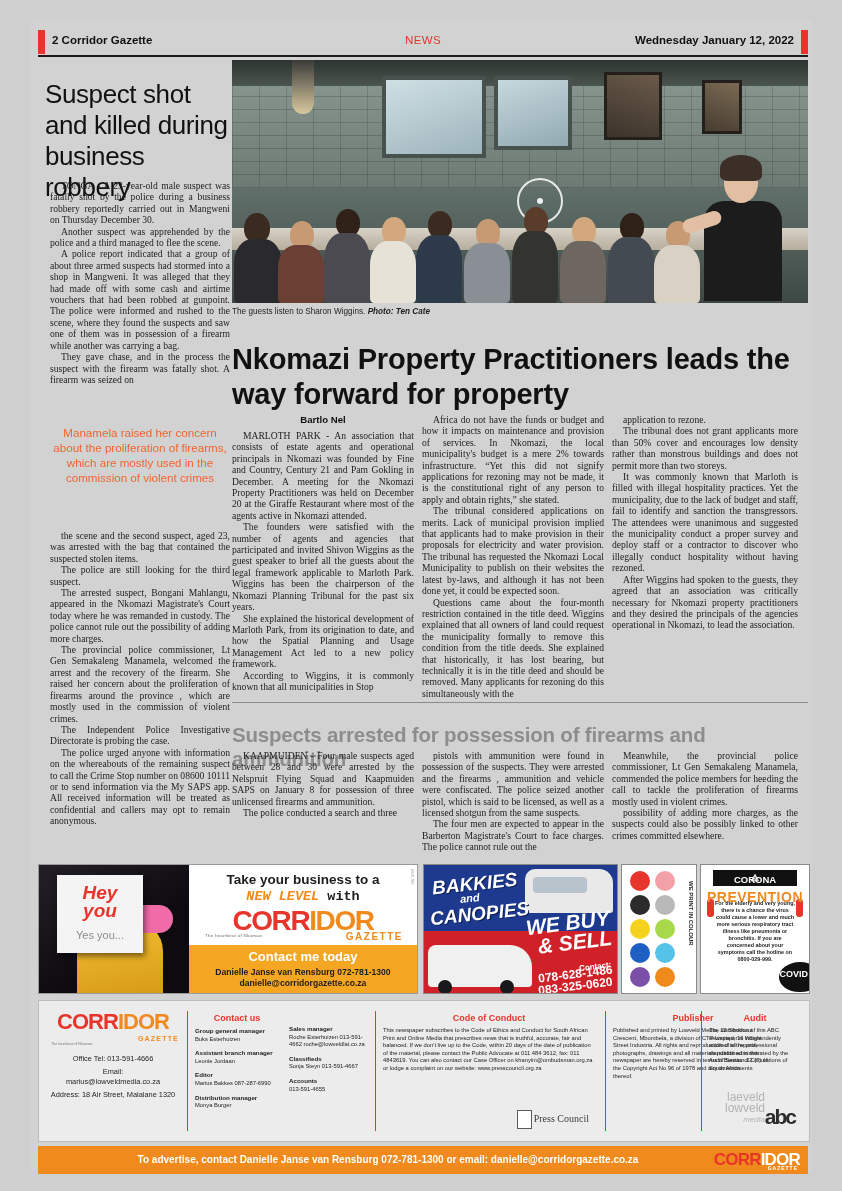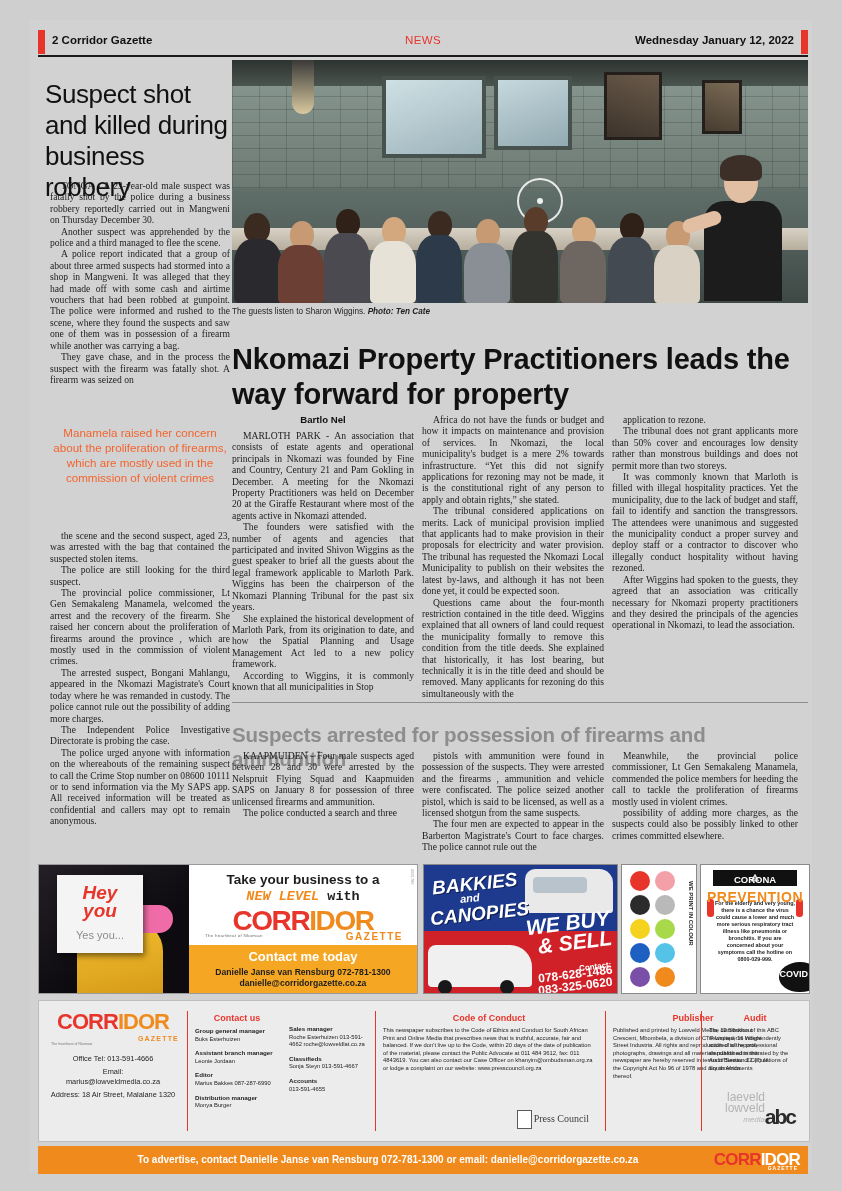--- a/index.html
+++ b/index.html
@@ -313,22 +313,22 @@
     <p>Another suspect was apprehended by the police and a third managed to flee the scene.</p>
     <p>A police report indicated that a group of about three armed suspects had stormed into a shop in Mangweni. It was alleged that they had made off with some cash and airtime vouchers that had been robbed at gunpoint. The police were informed and rushed to the scene, where they found the suspects and saw one of them was in possession of a firearm while another was carrying a bag.</p>
     <p>They gave chase, and in the process the suspect with the firearm was fatally shot. A firearm was seized on</p>
   </div>
 
   <div class="pullquote">Manamela raised her concern about the proliferation of firearms, which are mostly used in the commission of violent crimes</div>
 
   <div class="col-left-2 bodytext">
     <p>the scene and the second suspect, aged 23, was arrested with the bag that contained the suspected stolen items.</p>
     <p>The police are still looking for the third suspect.</p>
+    <p>The arrested suspect, Bongani Mahlangu, appeared in the Nkomazi Magistrate's Court today where he was remanded in custody. The police cannot rule out the possibility of adding more charges.</p>
     <p>The provincial police commissioner, Lt Gen Semakaleng Manamela, welcomed the arrest and the recovery of the firearm. She raised her concern about the proliferation of firearms around the province , which are mostly used in the commission of violent crimes.</p>
-    <p>The arrested suspect, Bongani Mahlangu, appeared in the Nkomazi Magistrate's Court today where he was remanded in custody. The police cannot rule out the possibility of adding more charges.</p>
     <p>The Independent Police Investigative Directorate is probing the case.</p>
     <p>The police urged anyone with information on the whereabouts of the remaining suspect to call the Crime Stop number on 08600 10111 or to send information via the My SAPS app. All received information will be treated as confidential and callers may opt to remain anonymous.</p>
   </div>
 
   <div class="photo">
     <div class="ph-wall"></div>
     <div class="ph-brick"></div>
     <div class="ph-ceil"></div>
     <div class="ph-lamp"></div>
     <div class="ph-win"></div>

